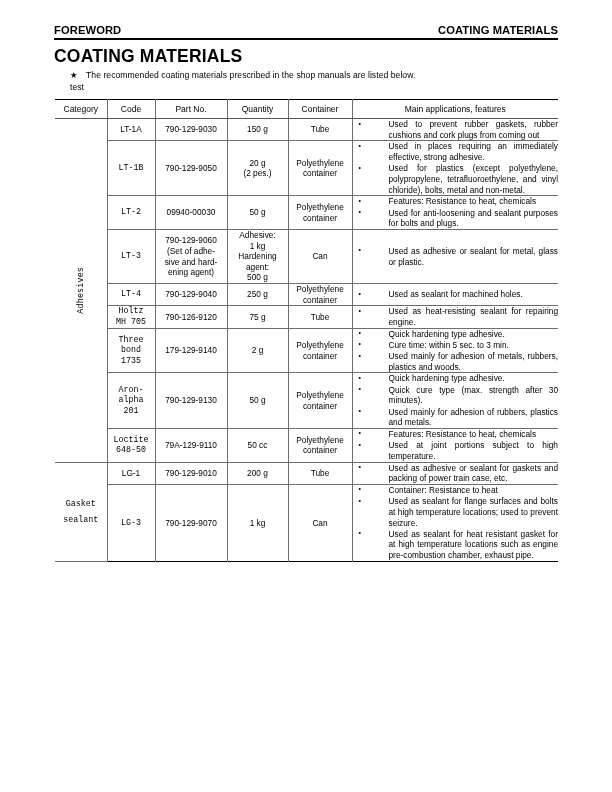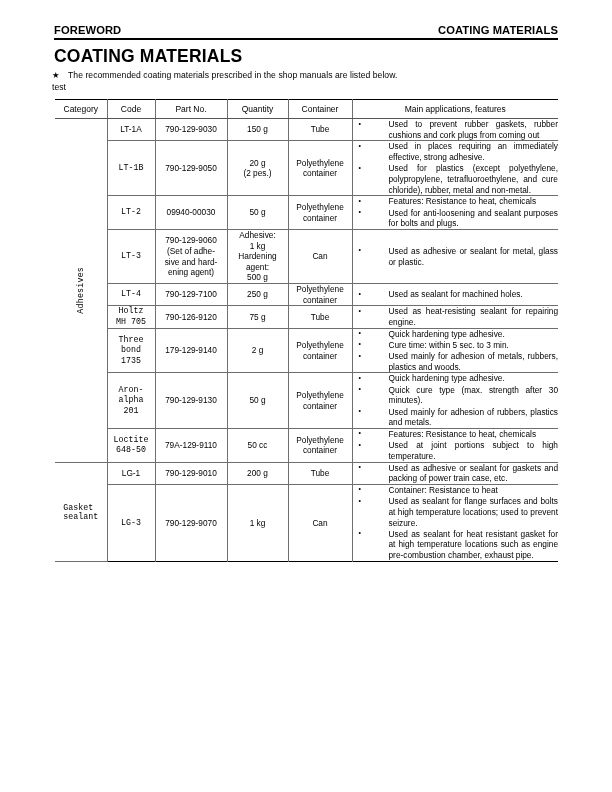--- a/index.html
+++ b/index.html
@@ -50,21 +50,21 @@
     left: 54px;
     top: 46px;
     font-size: 17.5px;
     font-weight: bold;
     letter-spacing: .2px;
   }
 
   
   .intro {
     position: absolute;
-    left: 52px;
+    left: 70px;
     top: 70px;
     width: 505px;
     font-size: 8.6px;
     line-height: 11.5px;
   }
   .intro .star {
     display: inline-block;
     width: 16px;
     font-size: 8.4px;
   }
@@ -131,23 +131,23 @@
     letter-spacing: .2px;
     margin: 0 auto;
   }
   .cat-wrap {
     display: flex;
     align-items: center;
     justify-content: center;
     height: 100%;
   }
   .cat-flat {
-    text-align: left;
+    text-align: center;
     font-size: 8.3px;
-    line-height: 9px;
+    line-height: 16px;
   }
 
   td.ccenter {
     text-align: center;
     line-height: 10.6px;
     padding: 3px 1px;
   }
 
   
   td.apps {
@@ -246,21 +246,21 @@
           </td>
         </tr>
         <tr>
           <td class="ccenter">LT-1B</td>
           <td class="ccenter">790-129-9050</td>
           <td class="ccenter">20 g<br>(2 pes.)</td>
           <td class="ccenter">Polyethylene<br>container</td>
           <td class="apps">
             <ul class="blist">
               <li>Used in places requiring an immediately effective, strong adhesive.</li>
-              <li>Used for plastics (except polyethylene, polypropylene, tetrafluoroethylene, and cure chloride), rubber, metal and non-metal.</li>
+              <li>Used for plastics (except polyethylene, polypropylene, tetrafluoroethylene, and vinyl chloride), bolts, metal and non-metal.</li>
             </ul>
           </td>
         </tr>
         <tr>
           <td class="ccenter">LT-2</td>
           <td class="ccenter">09940-00030</td>
           <td class="ccenter">50 g</td>
           <td class="ccenter">Polyethylene<br>container</td>
           <td class="apps">
             <ul class="blist">
@@ -275,21 +275,21 @@
           <td class="ccenter">Adhesive:<br>1 kg<br>Hardening<br>agent:<br>500 g</td>
           <td class="ccenter">Can</td>
           <td class="apps">
             <ul class="blist">
               <li>Used as adhesive or sealant for metal, glass or plastic.</li>
             </ul>
           </td>
         </tr>
         <tr>
           <td class="ccenter">LT-4</td>
-          <td class="ccenter">790-129-7100</td>
+          <td class="ccenter">790-129-9040</td>
           <td class="ccenter">250 g</td>
           <td class="ccenter">Polyethylene<br>container</td>
           <td class="apps">
             <ul class="blist">
               <li>Used as sealant for machined holes.</li>
             </ul>
           </td>
         </tr>
         <tr>
           <td class="ccenter">Holtz<br>MH 705</td>

